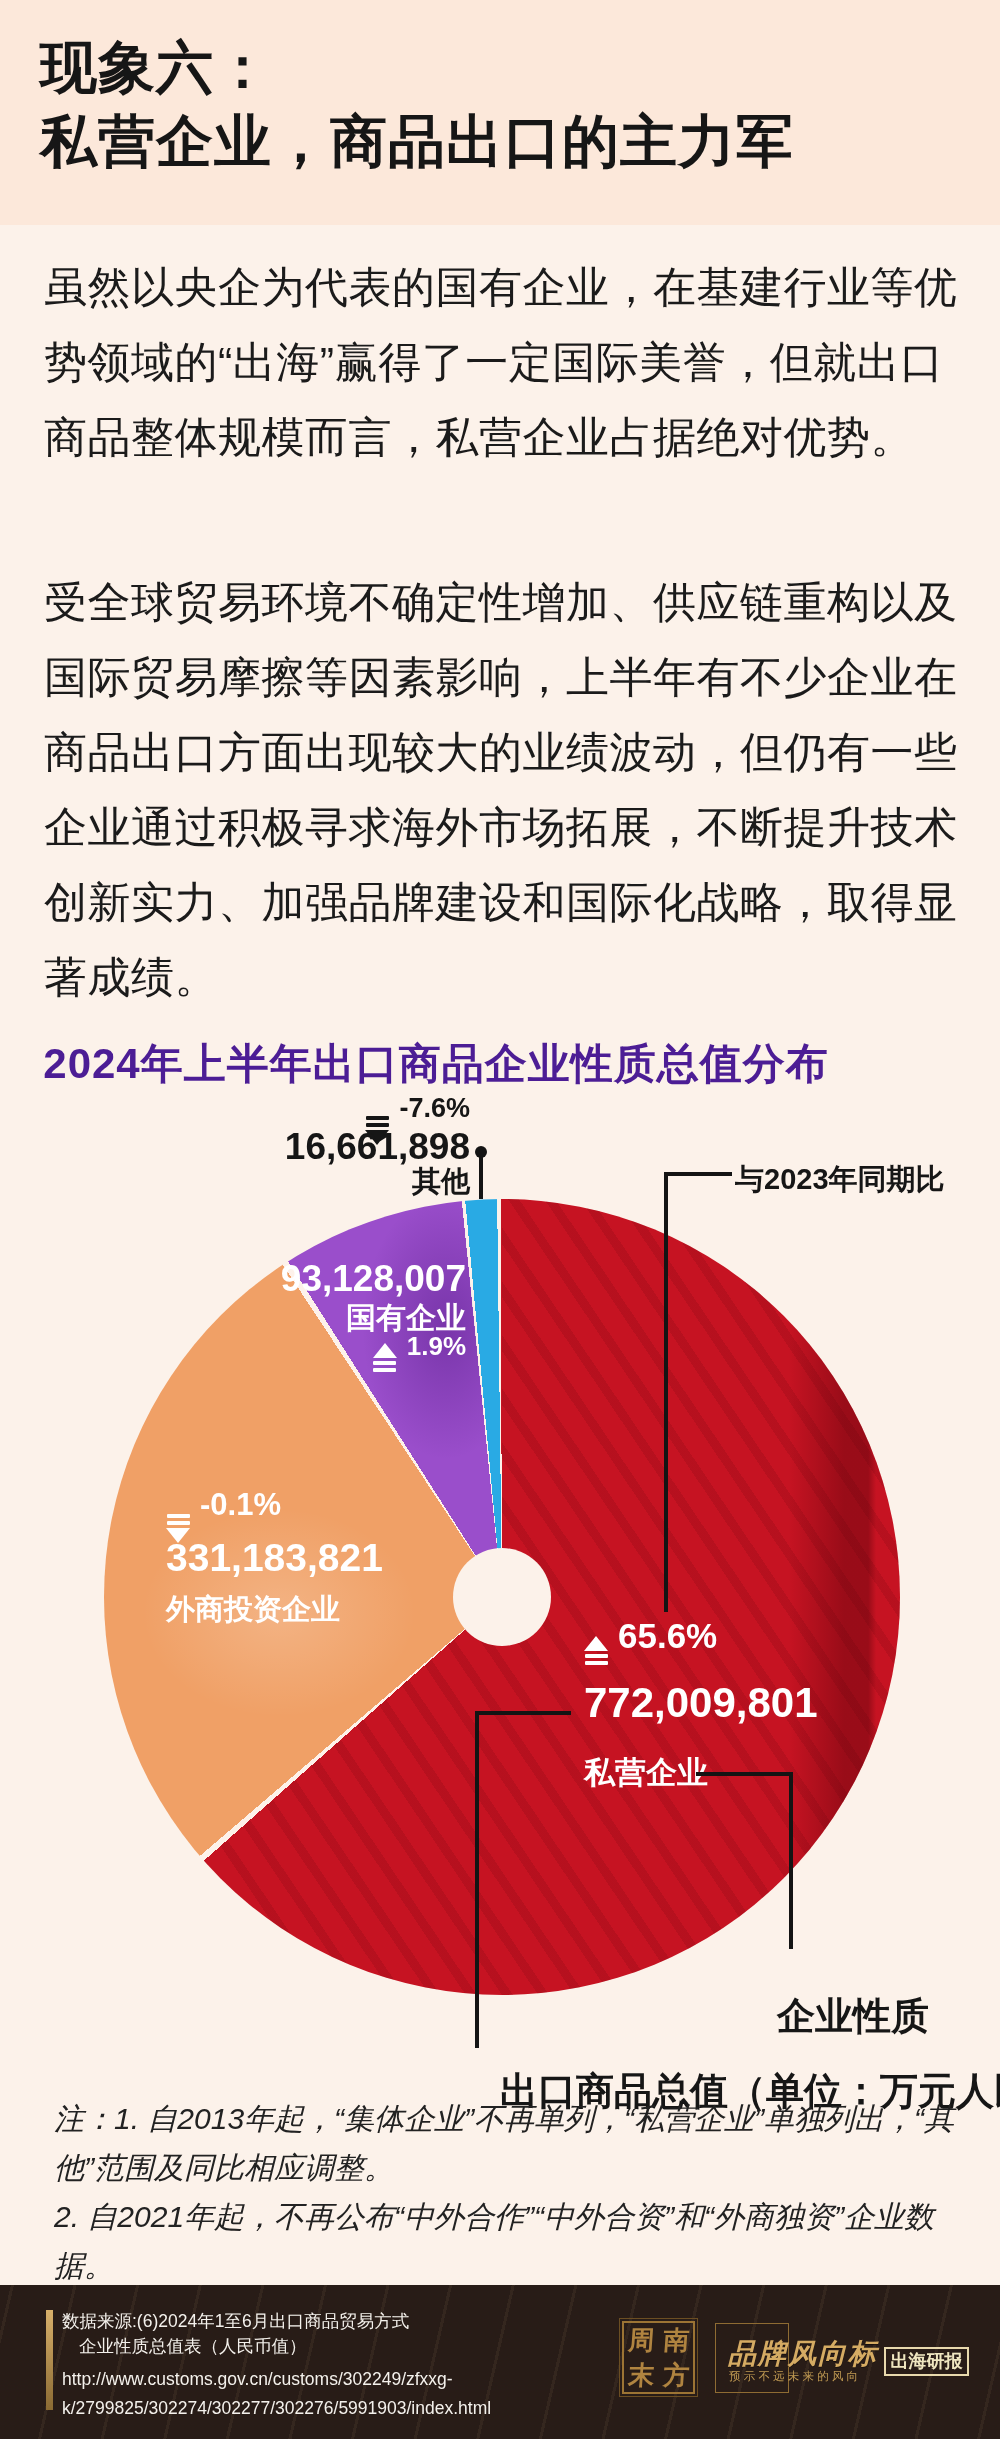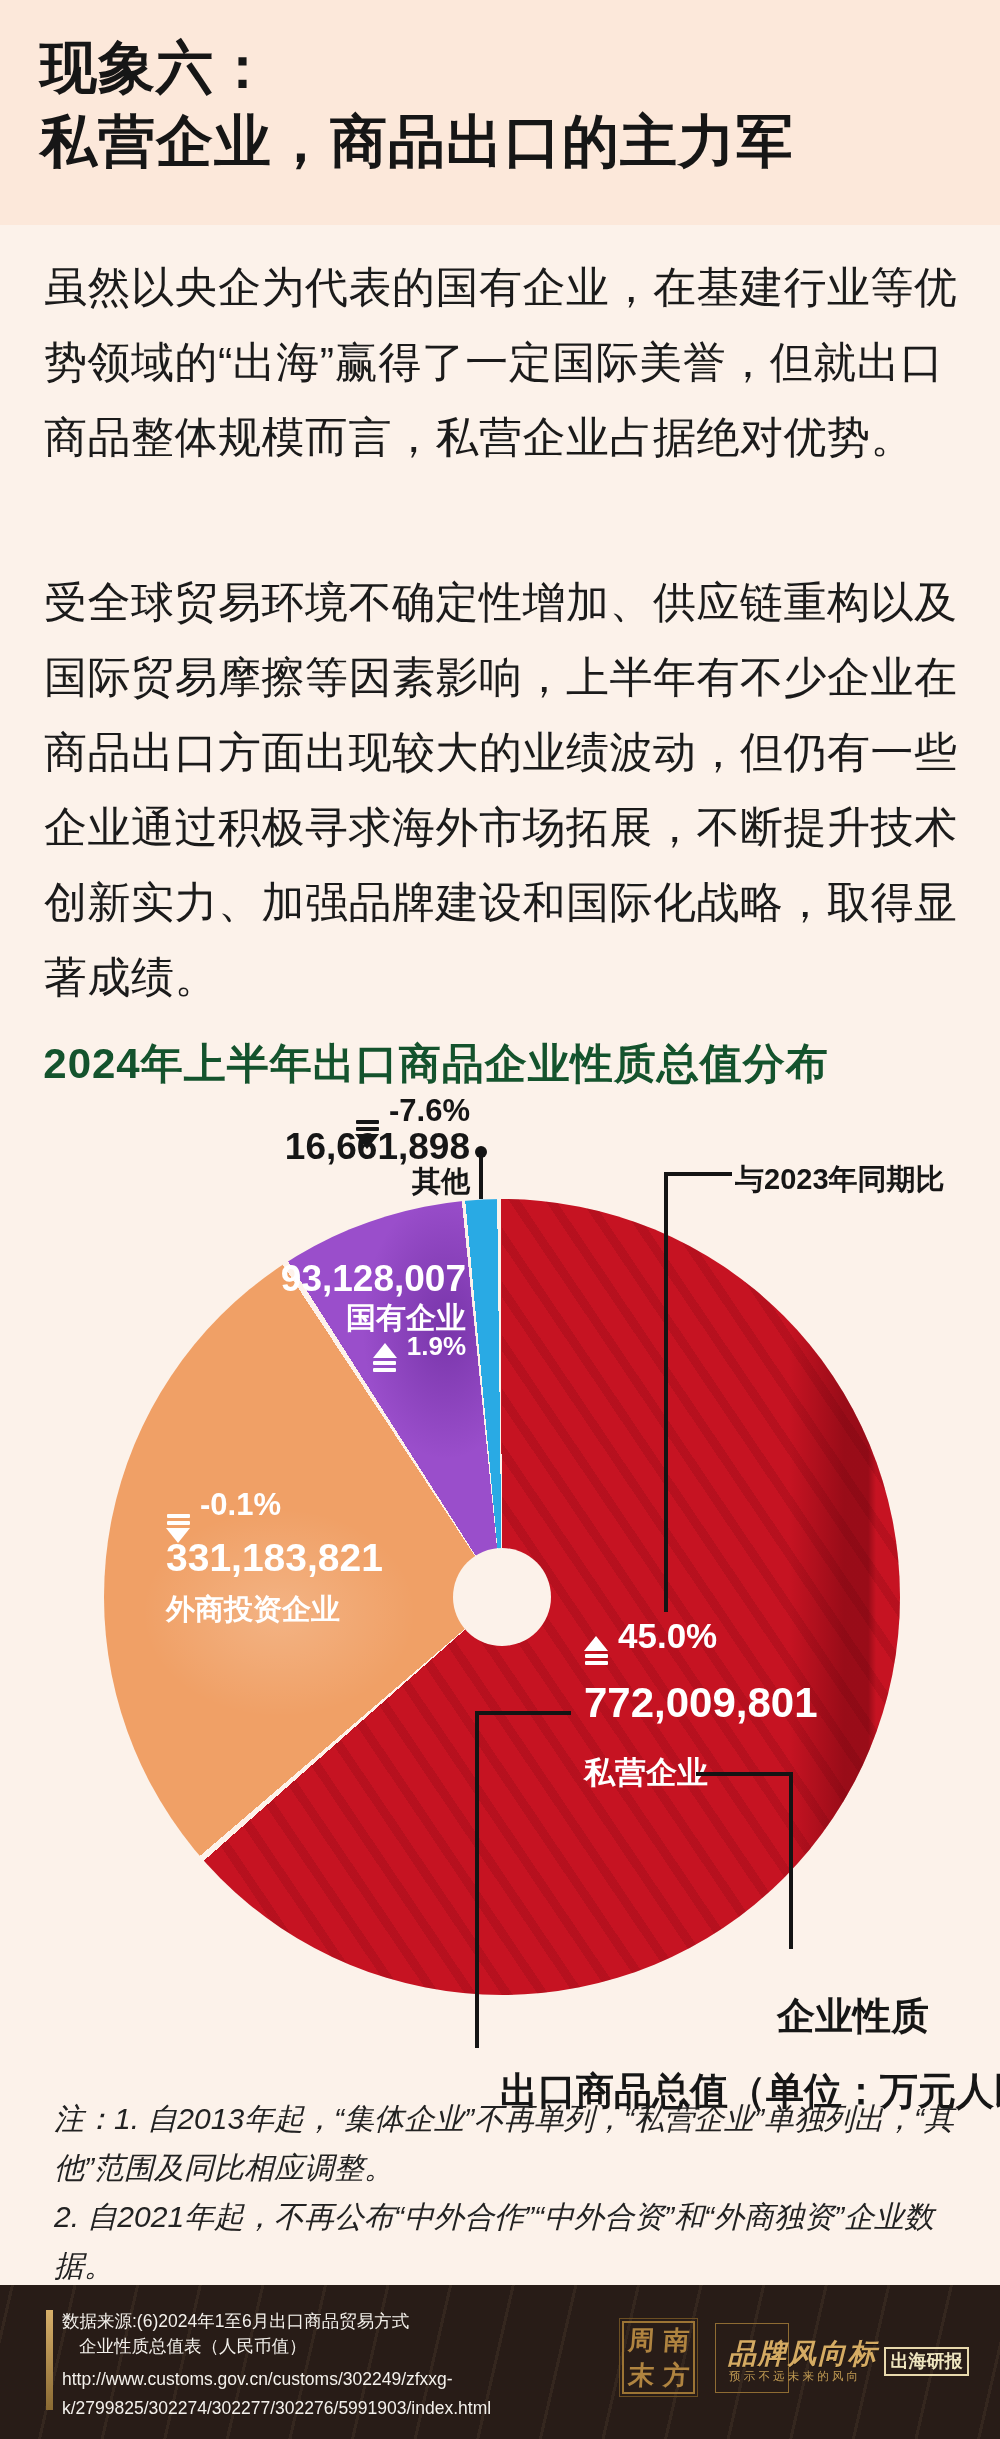--- a/index.html
+++ b/index.html
@@ -8,21 +8,21 @@
   .abs{position:absolute;}
   
   .header-band{left:0;top:0;width:1000px;height:225px;background:#fce8da;}
   .main-title{left:40px;top:30px;width:930px;font-size:57px;line-height:74px;font-weight:900;
               color:#161616;letter-spacing:1px;}
   
   .para{left:44px;width:916px;font-size:43px;line-height:75px;color:#1b1b1b;letter-spacing:.5px;}
   .para1{top:250px;}
   .para2{top:565px;}
   
-  .chart-title{left:0;top:1036px;width:872px;text-align:center;font-size:42px;font-weight:900;color:#14532d;letter-spacing:1px;}
+  .chart-title{left:0;top:1036px;width:872px;text-align:center;font-size:42px;font-weight:900;color:#4c1d95;letter-spacing:1px;}
   
   .pie{left:104px;top:1199px;width:796px;height:796px;border-radius:50%;overflow:hidden;
        background:conic-gradient(
         #c61322 0deg 228.5deg,
         #fdf2ea 228.5deg 229.4deg,
         #f0a066 229.4deg 326.6deg,
         #fdf2ea 326.6deg 327.5deg,
         #9a4ecb 327.5deg 354.2deg,
         #fdf2ea 354.2deg 354.7deg,
         #29aae4 354.7deg 359.3deg,
@@ -44,21 +44,21 @@
   
   .ico{display:inline-flex;flex-direction:column;align-items:center;gap:3px;margin-right:10px;vertical-align:-3px;}
   .ico .bar{width:23px;height:4px;background:currentColor;border-radius:1px;}
   .ico .bar2{width:23px;height:4px;background:currentColor;border-radius:1px;}
   .ico .tri-up{width:0;height:0;border-left:12px solid transparent;border-right:12px solid transparent;border-bottom:15px solid currentColor;}
   .ico .tri-down{width:0;height:0;border-left:12px solid transparent;border-right:12px solid transparent;border-top:15px solid currentColor;}
   
   .lbl{white-space:nowrap;font-weight:900;}
   .black-lbl{color:#161616;}
   .white-lbl{color:#ffffff;}
-  .other-pct{right:530px;top:1093px;font-size:31px;}
+  .other-pct{right:530px;top:1093px;font-size:27px;}
   .other-val{right:530px;top:1126px;font-size:37px;}
   .other-name{right:530px;top:1162px;font-size:29px;}
   .state-val{right:534px;top:1258px;font-size:37px;}
   .state-name{right:534px;top:1298px;font-size:30px;}
   .state-pct{right:534px;top:1331px;font-size:26px;}
   .foreign-pct{left:166px;top:1487px;font-size:31px;}
   .foreign-val{left:166px;top:1536px;font-size:39px;}
   .foreign-name{left:166px;top:1590px;font-size:29px;}
   .private-pct{left:584px;top:1616px;font-size:35px;}
   .private-val{left:584px;top:1679px;font-size:42px;}
@@ -145,21 +145,21 @@
       </span><span>-0.1%</span>
   </div>
   <div class="abs lbl white-lbl foreign-val">331,183,821</div>
   <div class="abs lbl white-lbl foreign-name">外商投资企业</div>
 
   <div class="abs lbl white-lbl private-pct">
     <span class="ico up">
         <i class="tri-up"></i>
         <i class="bar"></i>
         <i class="bar2"></i>
-      </span><span>45.0%</span>
+      </span><span>65.6%</span>
   </div>
   <div class="abs lbl white-lbl private-val">772,009,801</div>
   <div class="abs lbl white-lbl private-name">私营企业</div>
 
   <div class="abs cline" style="left:477px;top:1711px;width:94px;height:4px;"></div>
   <div class="abs cline" style="left:475px;top:1711px;width:4px;height:337px;"></div>
   <div class="abs axis-lbl" style="left:500px;top:2030px;">出口商品总值（单位：万元人民币）</div>
 
   <div class="abs cline" style="left:696px;top:1772px;width:95px;height:4px;"></div>
   <div class="abs cline" style="left:789px;top:1772px;width:4px;height:177px;"></div>

